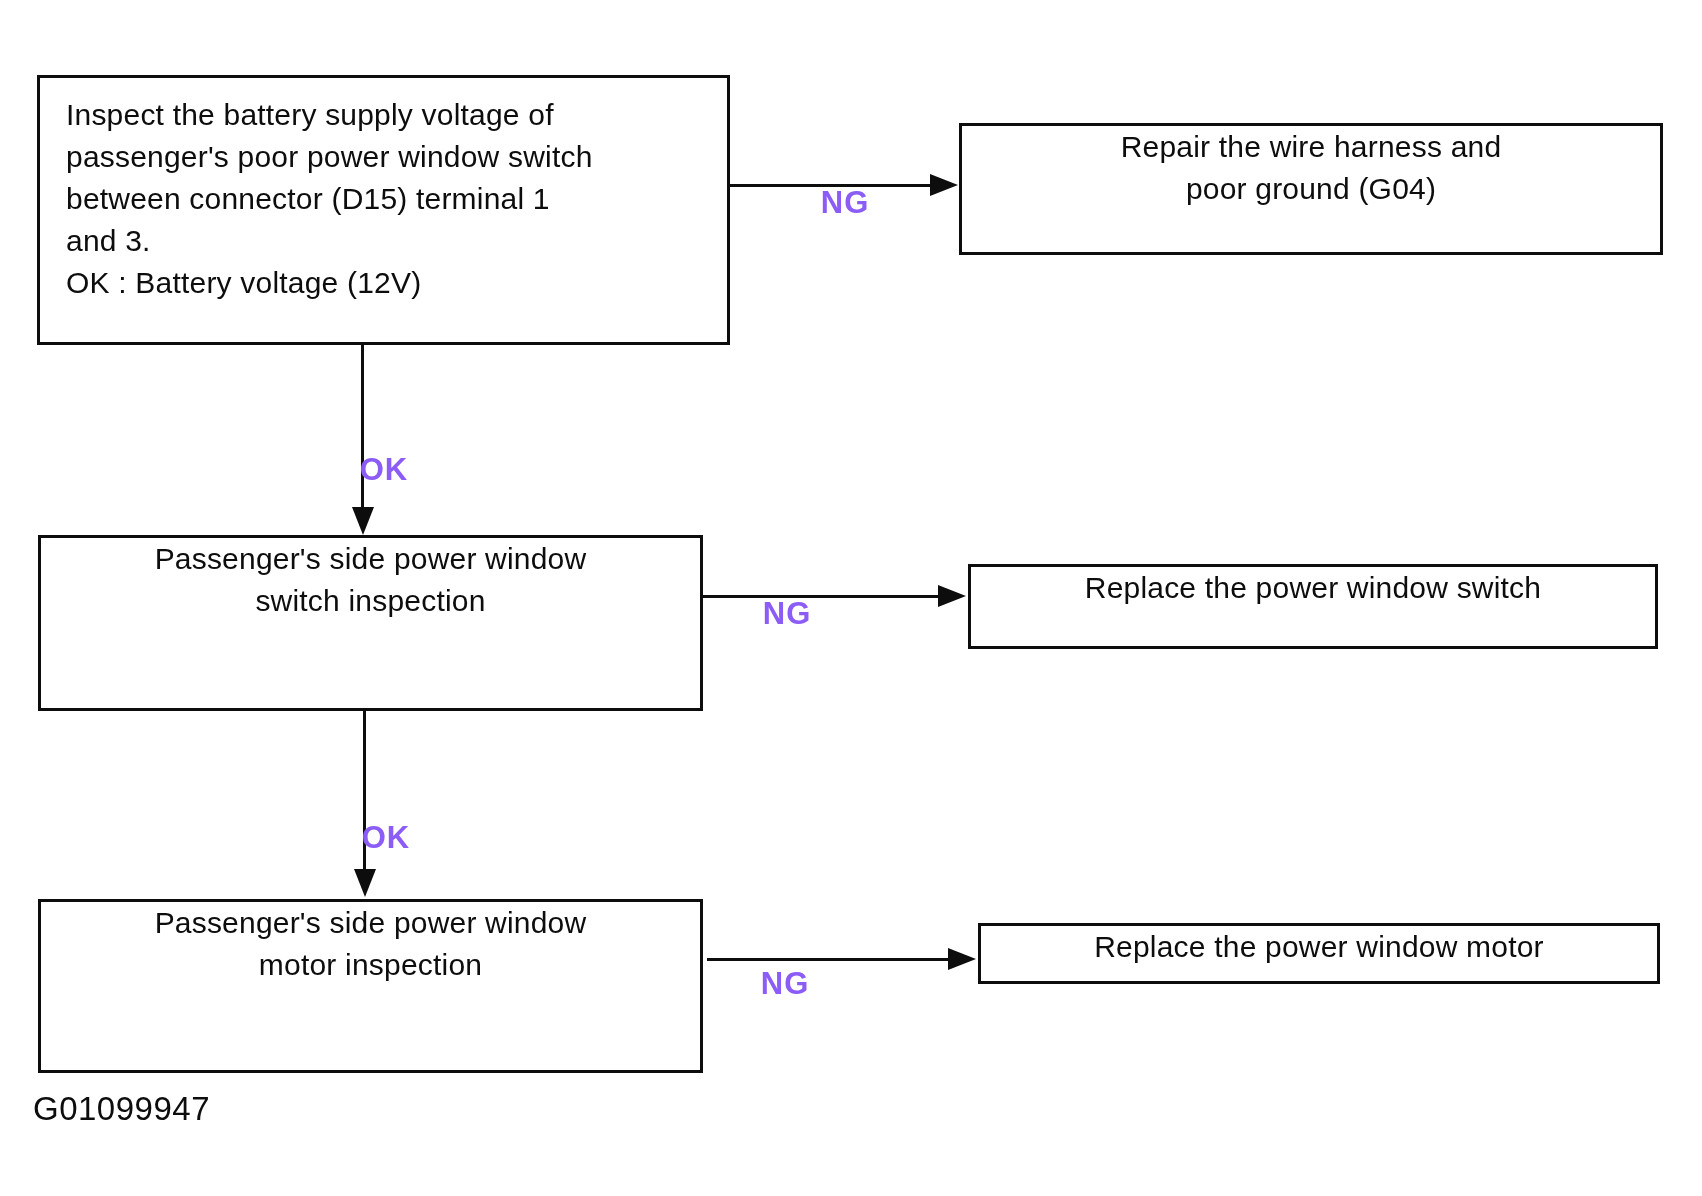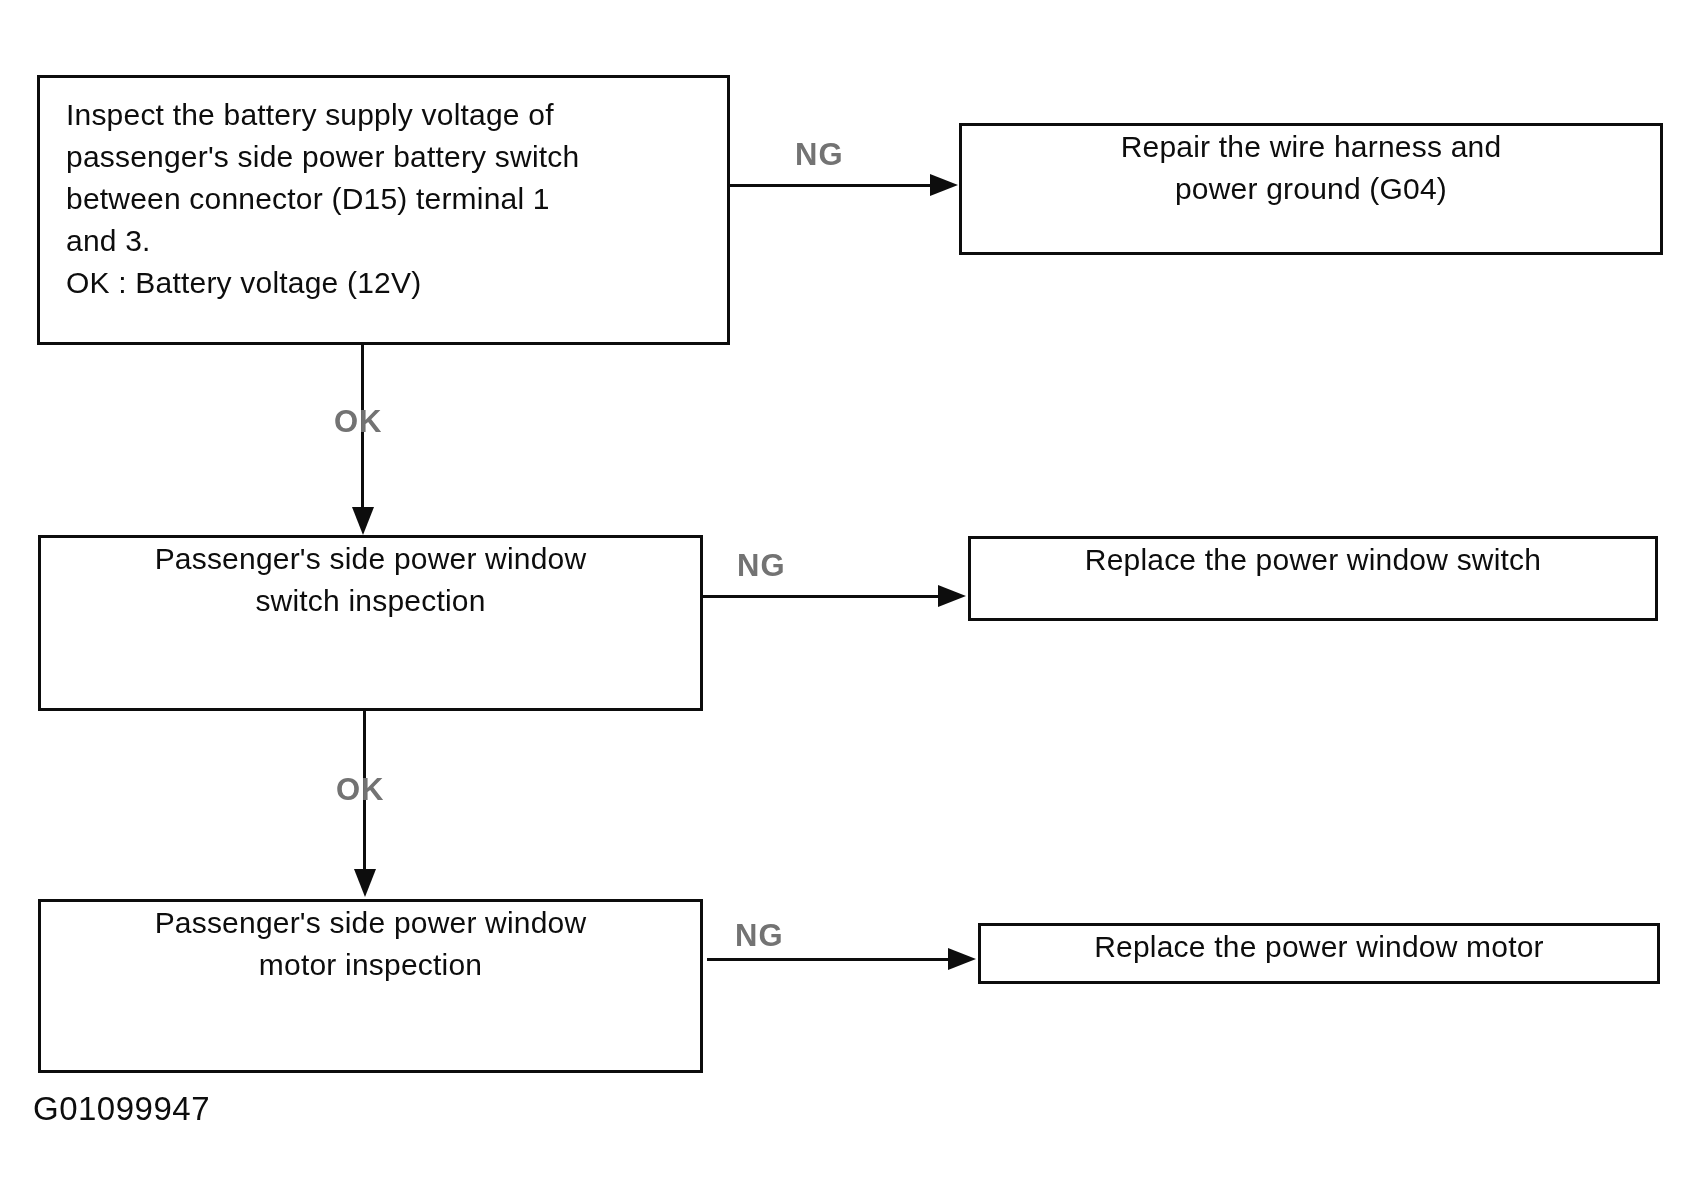--- a/index.html
+++ b/index.html
@@ -58,69 +58,70 @@
     width: 0; height: 0;
     border-left: 11px solid transparent;
     border-right: 11px solid transparent;
     border-top: 28px solid #0d0d0d;
   }
   .edge-label {
     position: absolute;
     font-weight: 700;
     font-size: 31px;
     letter-spacing: 1px;
-    color: #737373;
+    color: #8b5cf6;
     width: 100px;
-    text-align: left;
+    text-align: center;
+    margin-top: 48px;
   }
   .figure-code {
     position: absolute;
     left: 33px;
     top: 1090px;
     font-size: 33px;
     letter-spacing: 0.5px;
     color: #0d0d0d;
   }
 </style>
 </head>
 <body>
 
 <div id="canvas">
 
   <div class="node left-text" style="left:37px; top:75px; width:693px; height:270px;">
     <div>Inspect the battery supply voltage of</div>
-    <div>passenger's side power battery switch</div>
+    <div>passenger's poor power window switch</div>
     <div>between connector (D15) terminal 1</div>
     <div>and 3.</div>
     <div>OK : Battery voltage (12V)</div>
   </div>
 
   <div class="hline" style="left:730px; top:184px; width:202px;"></div>
   <div class="arrowhead-right" style="left:930px; top:174px;"></div>
   <div class="edge-label" style="left:795px; top:137px;">NG</div>
 
   <div class="node centered" style="left:959px; top:123px; width:704px; height:132px;">
     <div>Repair the wire harness and</div>
-    <div>power ground (G04)</div>
+    <div>poor ground (G04)</div>
   </div>
 
   <div class="vline" style="left:361px; top:345px; height:162px;"></div>
   <div class="arrowhead-down" style="left:352px; top:507px;"></div>
   <div class="edge-label" style="left:334px; top:404px;">OK</div>
 
   <div class="node centered" style="left:38px; top:535px; width:665px; height:176px;">
     <div>Passenger's side power window</div>
     <div>switch inspection</div>
   </div>
 
   <div class="hline" style="left:703px; top:595px; width:237px;"></div>
   <div class="arrowhead-right" style="left:938px; top:585px;"></div>
   <div class="edge-label" style="left:737px; top:548px;">NG</div>
 
-  <div class="node centered" style="left:968px; top:536px; width:690px; height:85px;">
+  <div class="node centered" style="left:968px; top:564px; width:690px; height:85px;">
     <div>Replace the power window switch</div>
   </div>
 
   <div class="vline" style="left:363px; top:711px; height:158px;"></div>
   <div class="arrowhead-down" style="left:354px; top:869px;"></div>
   <div class="edge-label" style="left:336px; top:772px;">OK</div>
 
   <div class="node centered" style="left:38px; top:899px; width:665px; height:174px;">
     <div>Passenger's side power window</div>
     <div>motor inspection</div>

